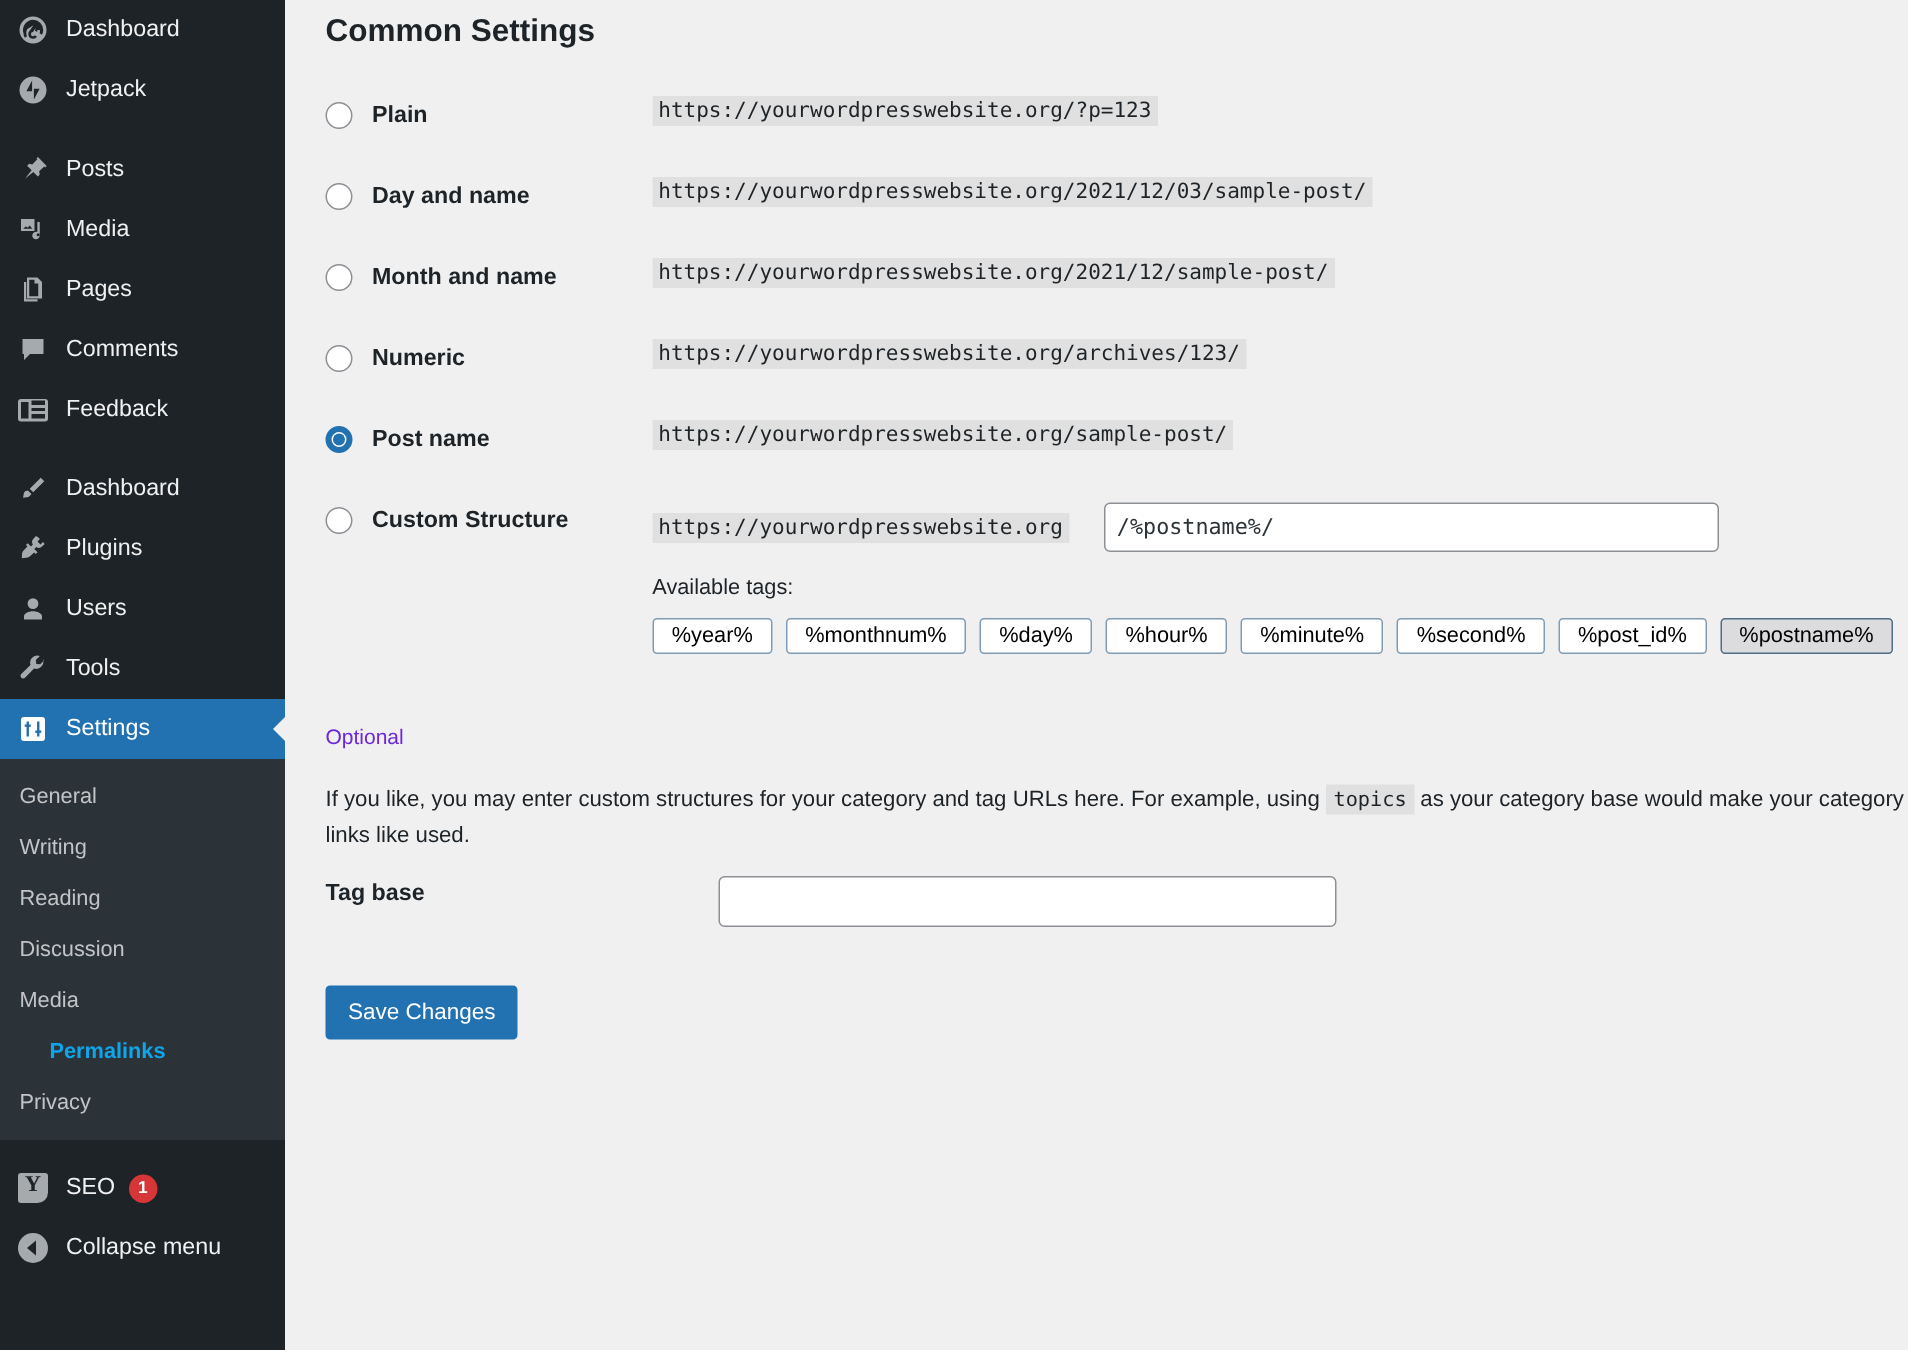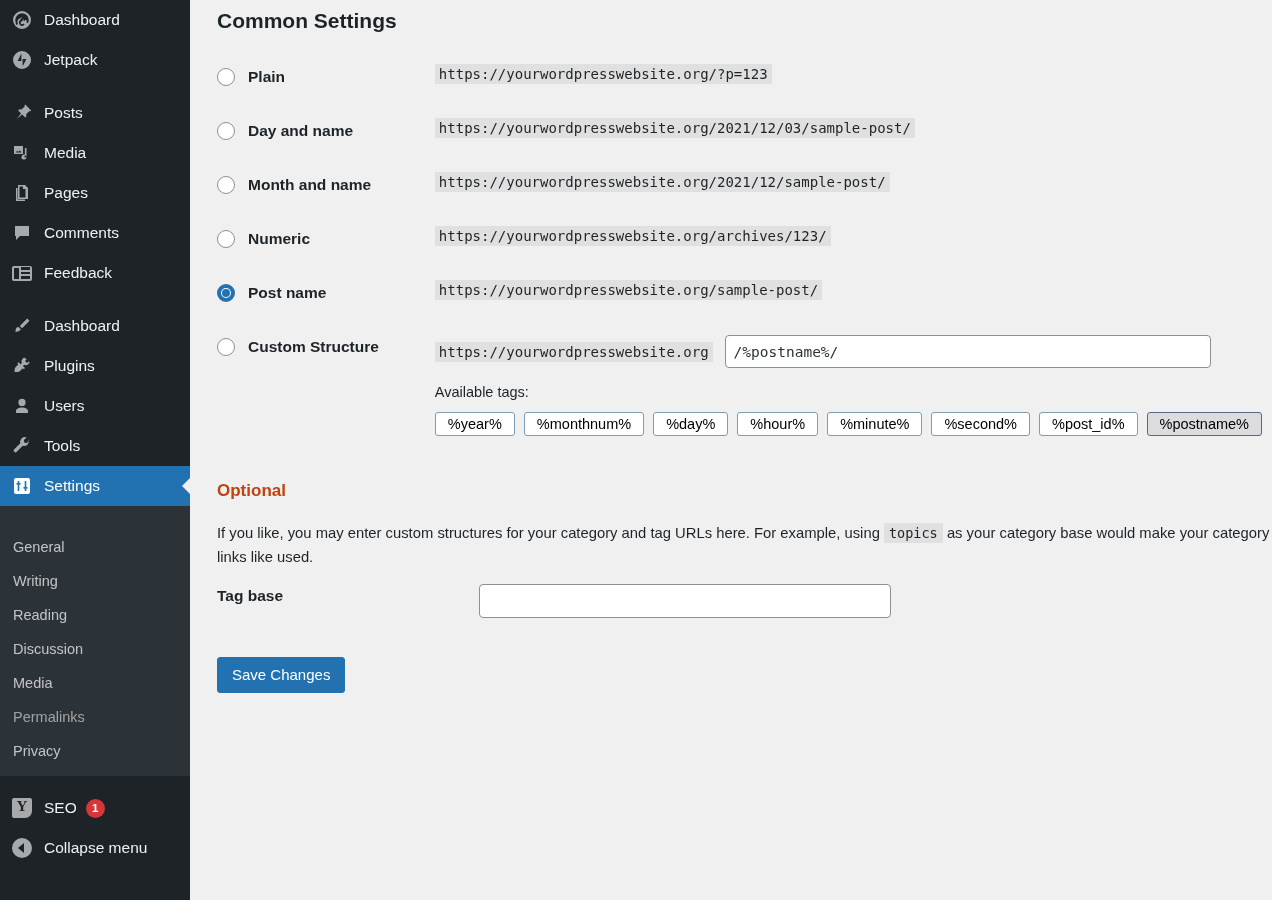--- a/index.html
+++ b/index.html
@@ -45,29 +45,29 @@
   .menu-item.active::after {
     content: "";
     position: absolute;
     right: -1px; top: 50%;
     transform: translateY(-50%);
     border-style: solid;
     border-width: 9px 9px 9px 0;
     border-color: transparent #f0f0f1 transparent transparent;
   }
 
-  .submenu { background: #2c3338; padding: 24px 0 8px 0; }
+  .submenu { background: #2c3338; padding: 8px 0 8px 0; }
   .submenu-item {
     display: block;
     padding: 6px 0 6px 13px;
     color: #c3c4c7;
     font-size: 14.5px;
     line-height: 22px;
   }
-  .submenu-item.current { color: #a3a3a3; font-weight: normal; }
+  .submenu-item.current { color: #0ea5e9; font-weight: bold; margin-left: 20px; }
 
   .menu-bottom { margin-top: 12px; }
   .badge-count {
     display: inline-flex; align-items: center; justify-content: center;
     min-width: 19px; height: 19px;
     margin-left: 9px;
     border-radius: 10px;
     background: #d63638;
     color: #fff;
     font-size: 11.5px;
@@ -128,23 +128,23 @@
   }
   h2.section-title {
     font-size: 21px;
     font-weight: bold;
     color: #1d2327;
     margin: 8px 0 16px 0;
     padding: 0;
     line-height: 26px;
   }
   h2.optional-title {
-    font-size: 17px;
-    font-weight: bold;
-    color: #c2410c;
+    font-size: 14px;
+    font-weight: normal;
+    color: #6d28d9;
     margin: 0;
     padding: 0;
     line-height: 24px;
   }
 
   .form-table { width: 100%; border-collapse: collapse; }
   .form-table tr { vertical-align: top; }
   .form-table th {
     width: 262px;
     text-align: left;
@@ -198,21 +198,21 @@
     font-size: 14.5px;
     color: #2c3338;
     background: #fff;
     border: 1px solid #8c8f94;
     border-radius: 4px;
     padding: 6px 8px;
     height: 33px;
     box-shadow: 0 0 0 transparent;
     outline: none;
   }
-  #custom-structure-input { width: 486px; margin-left: 12px; }
+  #custom-structure-input { width: 410px; margin-left: 23px; }
   .base-input { width: 412px; height: 34px; font-family: "Liberation Sans", sans-serif; }
 
   .avail-label {
     font-size: 14.5px;
     color: #1d2327;
     margin: 14px 0 10px 0;
     line-height: 20px;
   }
   .tags-row { display: flex; gap: 9px; white-space: nowrap; }
   .tag-btn {

